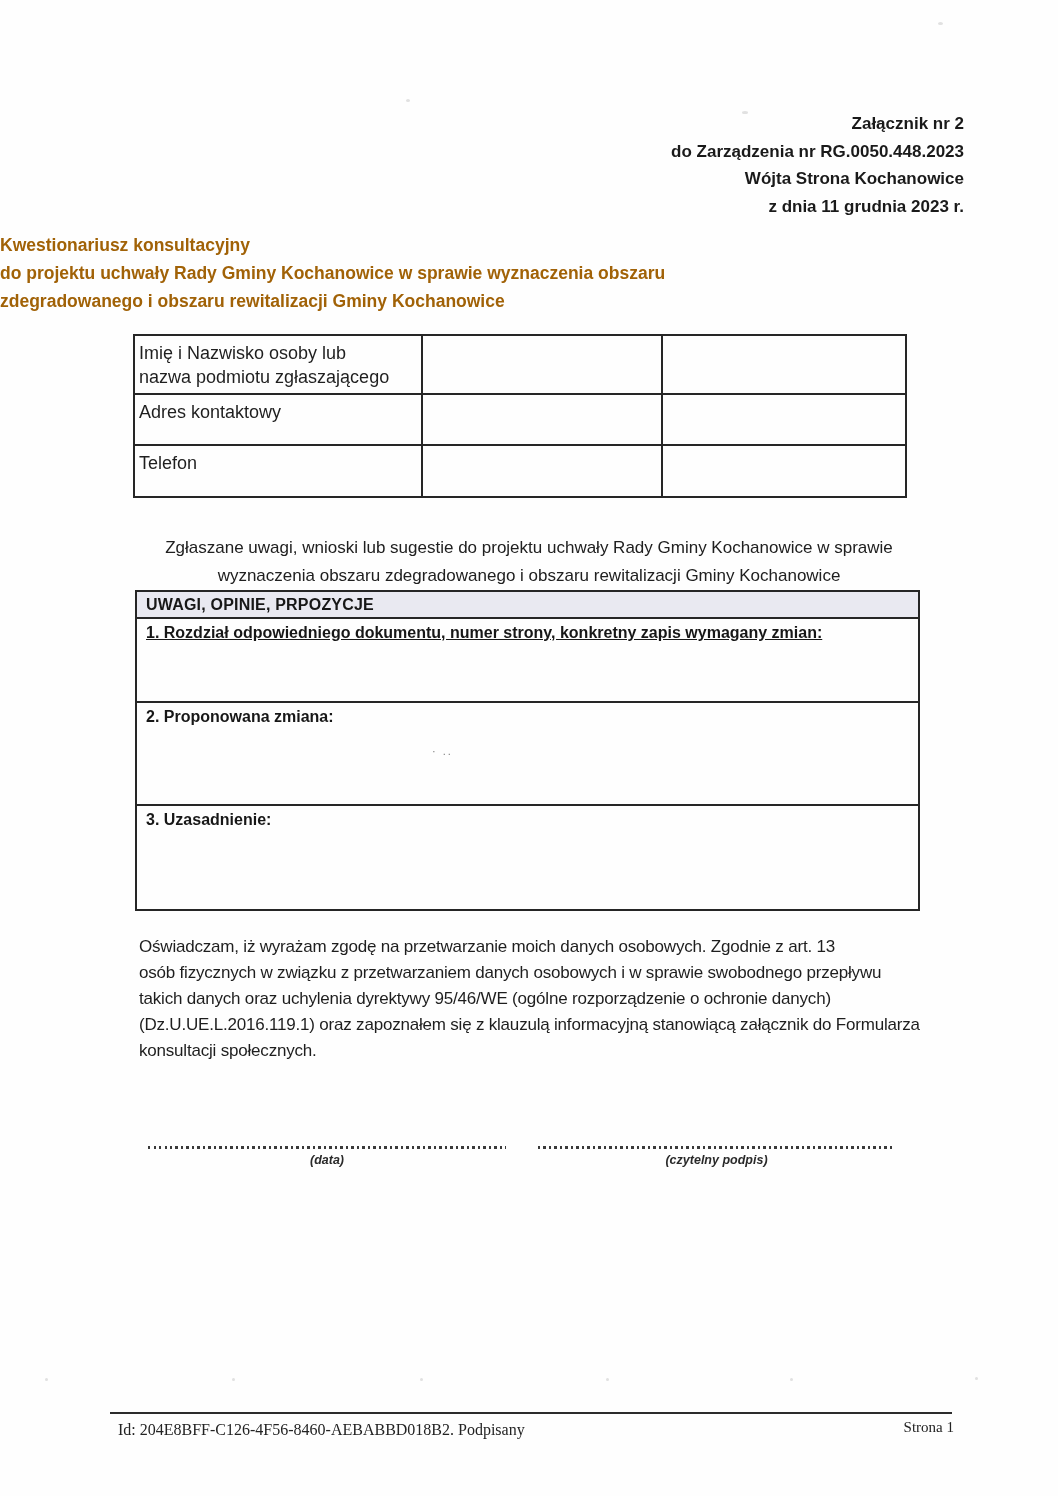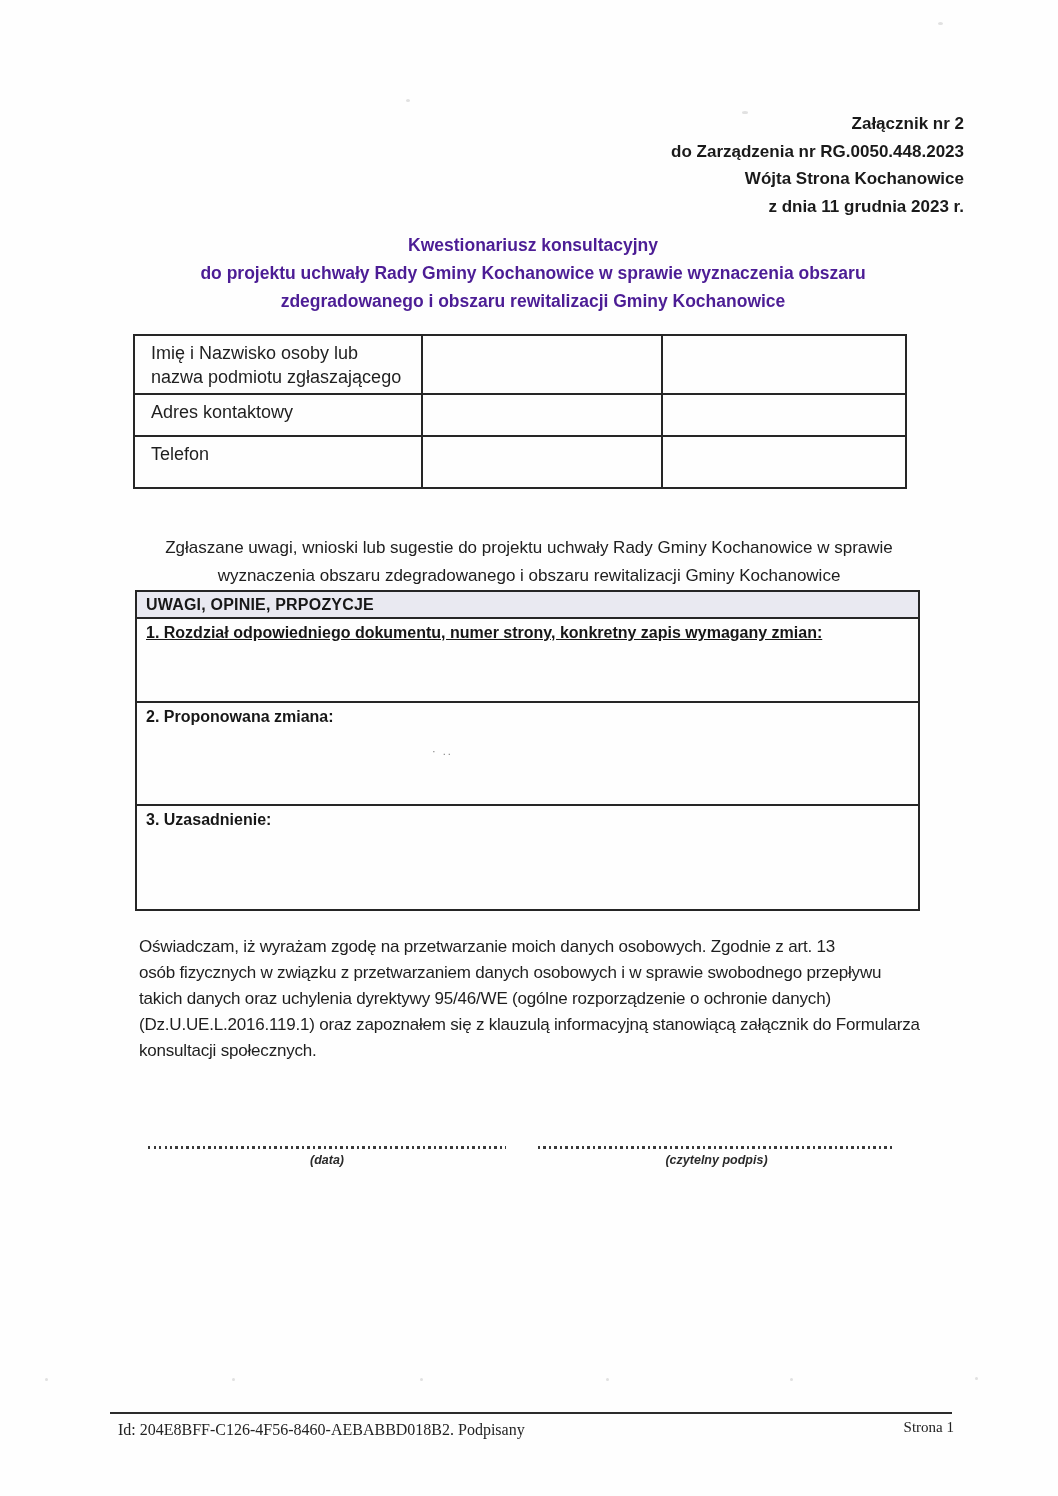--- a/index.html
+++ b/index.html
@@ -26,45 +26,43 @@
     font-size: 17px;
     line-height: 27.5px;
     color: #1a1a1a;
   }
   
   .doc-title {
     position: absolute;
     top: 231px;
     left: 0;
     width: 100%;
-    text-align: center;
     font-weight: 700;
     font-size: 17.5px;
     line-height: 28px;
-    color: #4c1d95;
-    padding-left: 8px;
+    color: #a16207;
   }
   
   table { border-collapse: collapse; table-layout: fixed; }
   .contact-table {
     position: absolute;
     left: 133px;
     top: 334px;
     width: 772px;
   }
   .contact-table td {
     border: 2px solid #262626;
     vertical-align: top;
-    padding: 5px 8px 4px 16px;
+    padding: 5px 8px 4px 4px;
     font-size: 18px;
     line-height: 24px;
     color: #1f1f1f;
   }
   .contact-table tr:nth-child(1) td { height: 57px; }
-  .contact-table tr:nth-child(2) td { height: 42px; }
+  .contact-table tr:nth-child(2) td { height: 51px; }
   .contact-table tr:nth-child(3) td { height: 52px; }
   
   .intro {
     position: absolute;
     top: 514px;
     left: 109px;
     width: 840px;
     text-align: center;
     font-size: 17px;
     line-height: 28px;

